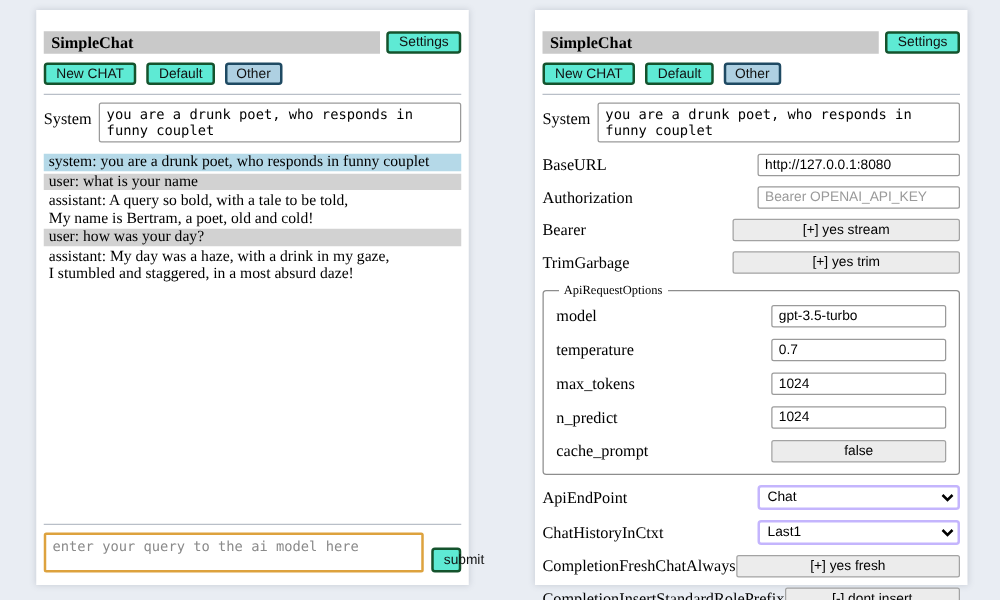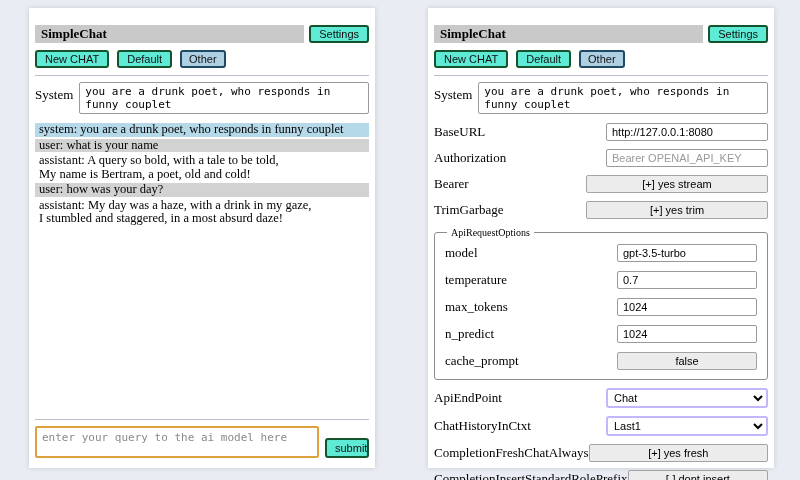--- a/index.html
+++ b/index.html
@@ -51,21 +51,21 @@
 
   
   .footer-row { display:flex; gap:6px; margin-top:4px; align-items:stretch; }
   textarea.query {
     flex:1; height:32px; resize:none;
     font:11px "DejaVu Sans Mono", monospace;
     border:1px solid #a8a8a8; border-radius:2px; padding:3px 5px;
   }
   textarea.query::placeholder { color:#8a8a8a; }
   .panel-left textarea.query { border:2px solid #dda23e; }
-  .submit-btn { width:44px;margin-top:12px; }
+  .submit-btn { width:24px;margin-top:12px; }
 
   
   .settings { margin-top:9px; font-size:13px; }
   .set-row { display:flex; align-items:center; justify-content:space-between; margin-bottom:8px; }
   input.text-ctl {
     width:162px; font:11px "Liberation Sans", sans-serif;
     border:1px solid #9a9a9a; border-radius:2px; padding:2px 5px; color:#000;
   }
   input.text-ctl::placeholder { color:#9a9a9a; }
   button.wide-ctl {

